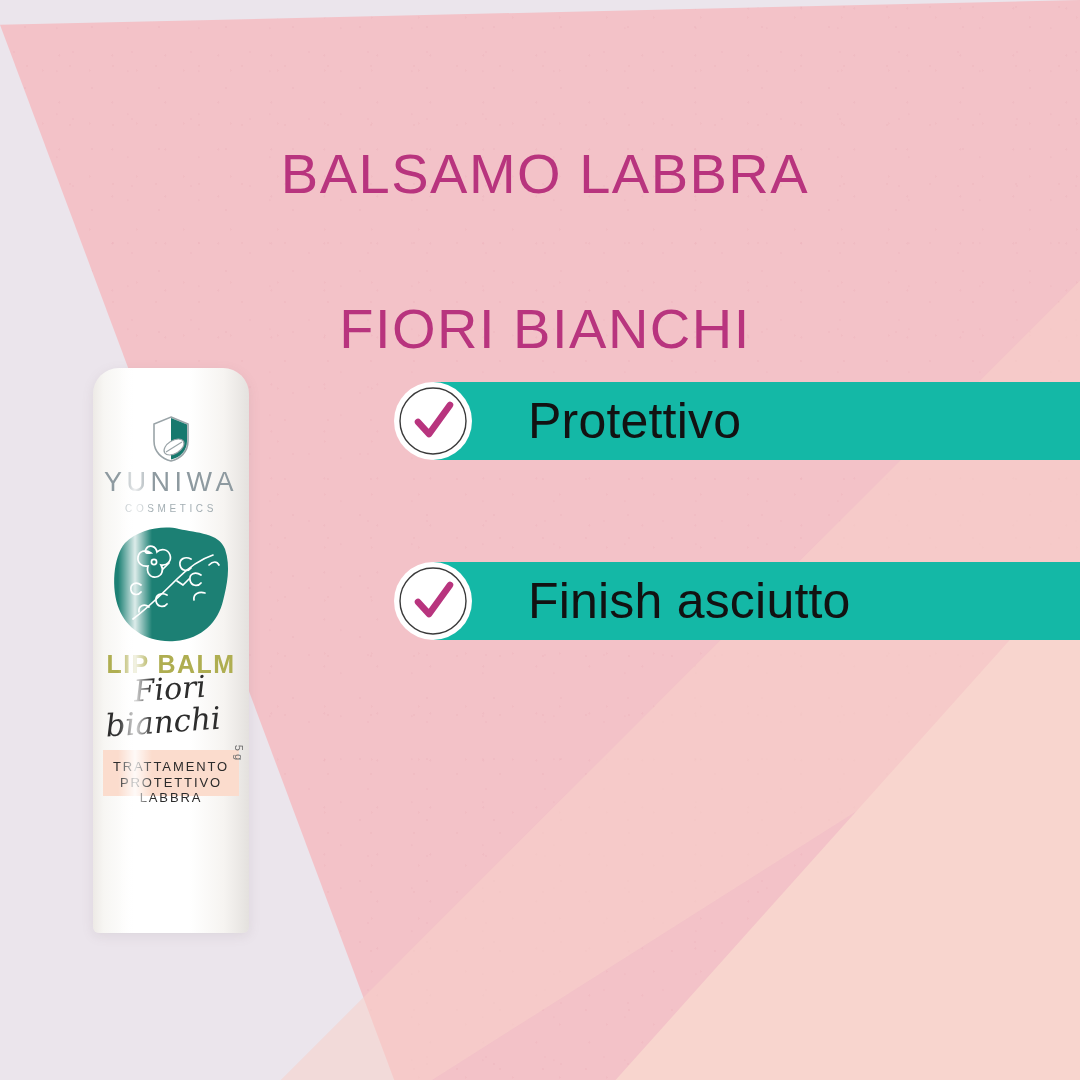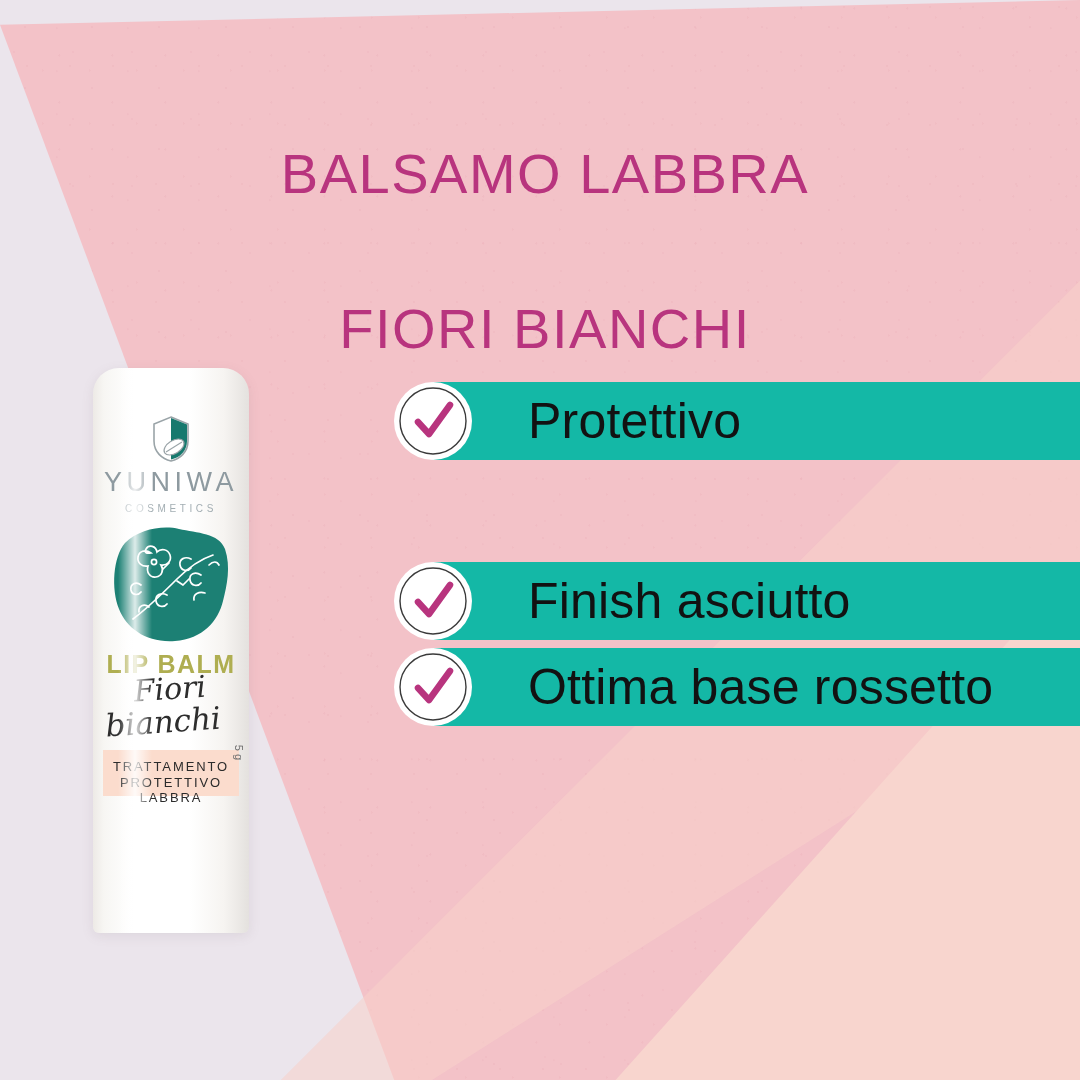--- a/index.html
+++ b/index.html
@@ -159,29 +159,20 @@
   <div class="benefit b1">
     <span class="tick-wrap">
       <svg width="70" height="70" viewBox="0 0 70 70">
         <circle cx="35" cy="35" r="33" fill="#FFFFFF" stroke="#3A3A3A" stroke-width="1.4"></circle>
         <path d="M20 36 L31 48 L52 19" fill="none" stroke="#B8347E" stroke-width="6.5" stroke-linecap="round" stroke-linejoin="round"></path>
       </svg>
     </span>
     <span class="label">Finish asciutto</span>
   </div>
 
-  <div class="benefit b2">
-    <span class="tick-wrap">
-      <svg width="70" height="70" viewBox="0 0 70 70">
-        <circle cx="35" cy="35" r="33" fill="#FFFFFF" stroke="#3A3A3A" stroke-width="1.4"></circle>
-        <path d="M20 36 L31 48 L52 19" fill="none" stroke="#B8347E" stroke-width="6.5" stroke-linecap="round" stroke-linejoin="round"></path>
-      </svg>
-    </span>
-    <span class="label">Ottima base rossetto</span>
-  </div>
 
 
   <div id="tube">
 
     <span class="logo-mark">
       <svg width="46" height="50" viewBox="0 0 46 50">
         <path d="M23 3 L40 10 L40 27 C40 38 32 45 23 47 C14 45 6 38 6 27 L6 10 Z" fill="none" stroke="#9AA4A8" stroke-width="1.6"></path>
         <path d="M23 4 L39 10.5 L39 27 C39 37 32 43.5 23 45.5 Z" fill="#17796E"></path>
         <ellipse cx="26" cy="33" rx="11" ry="6.5" fill="#FFFFFF" stroke="#9AA4A8" stroke-width="1.2" transform="rotate(-32 26 33)"></ellipse>
         <path d="M18 38 L34 28" stroke="#9AA4A8" stroke-width="1.1" fill="none"></path>

